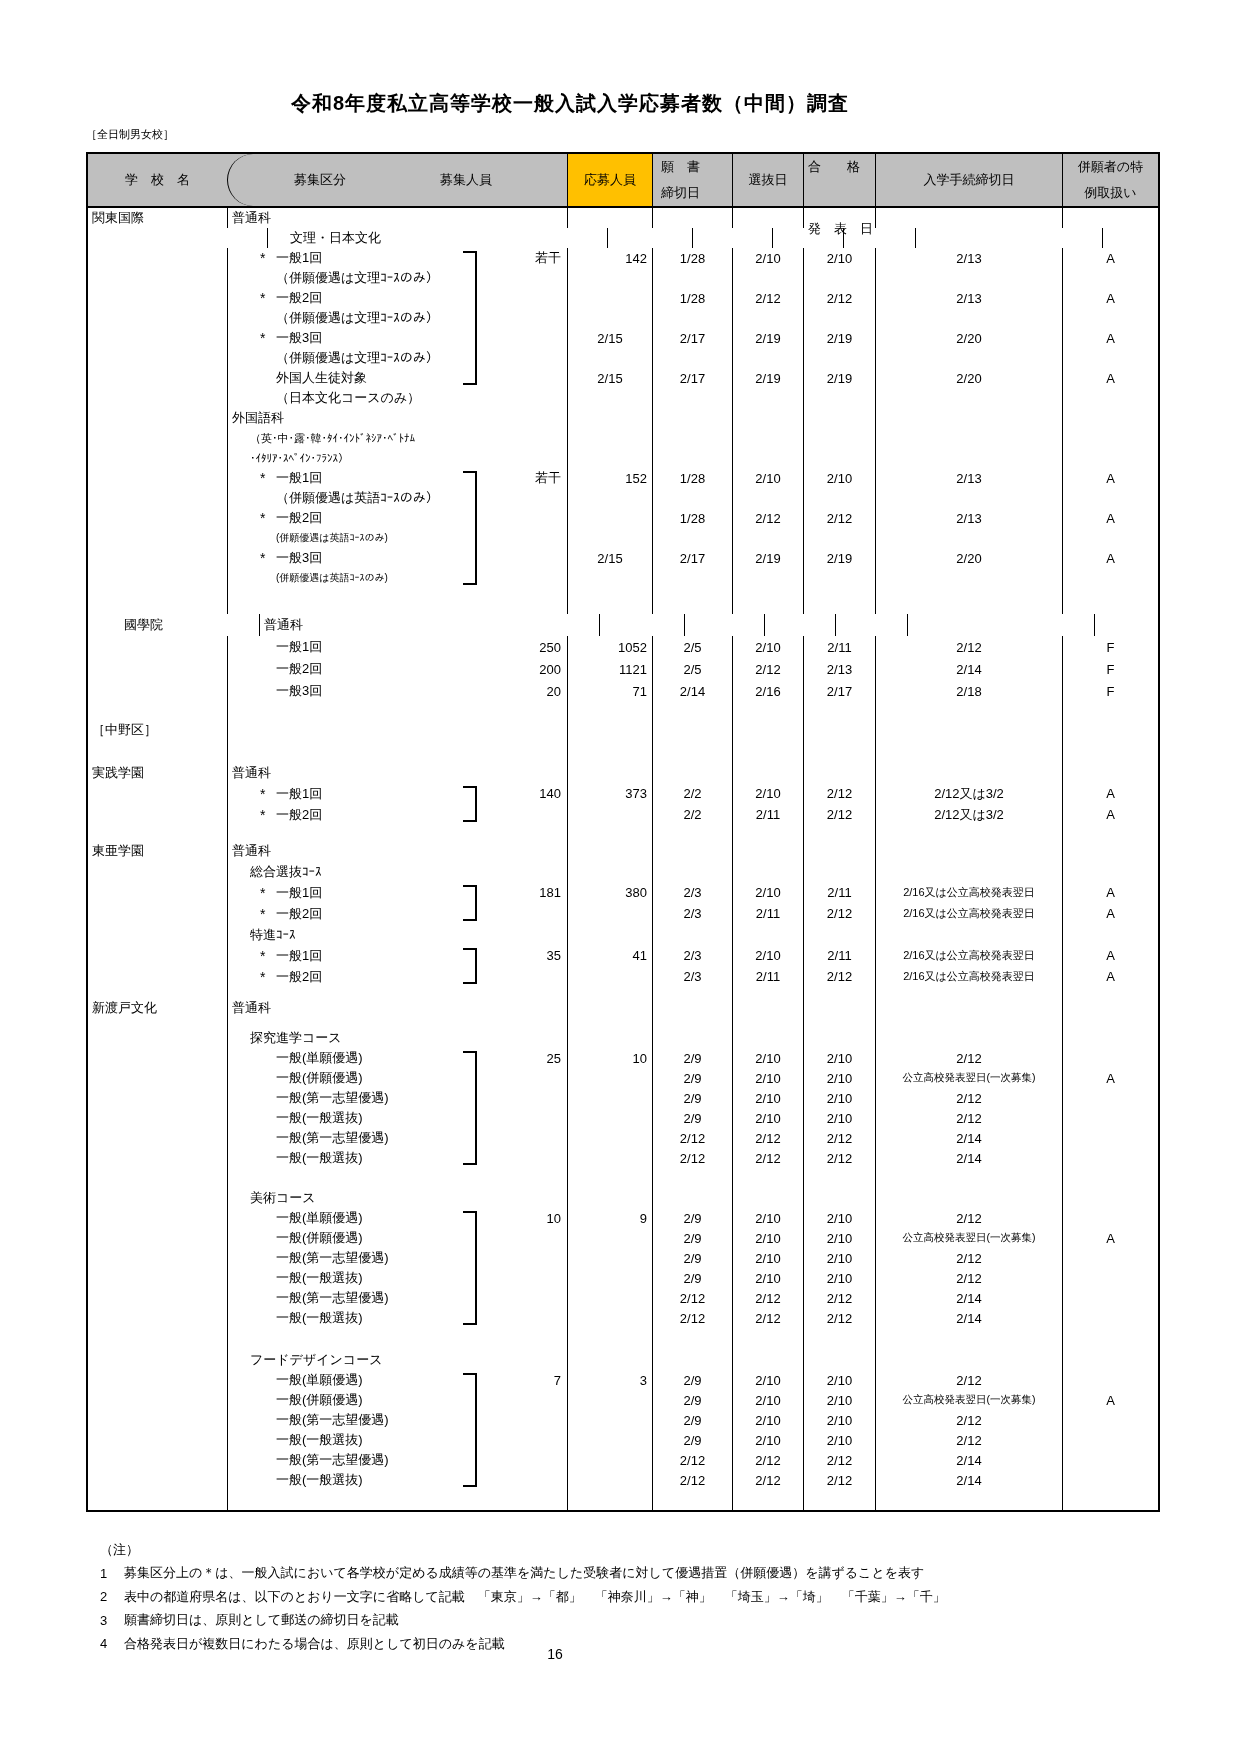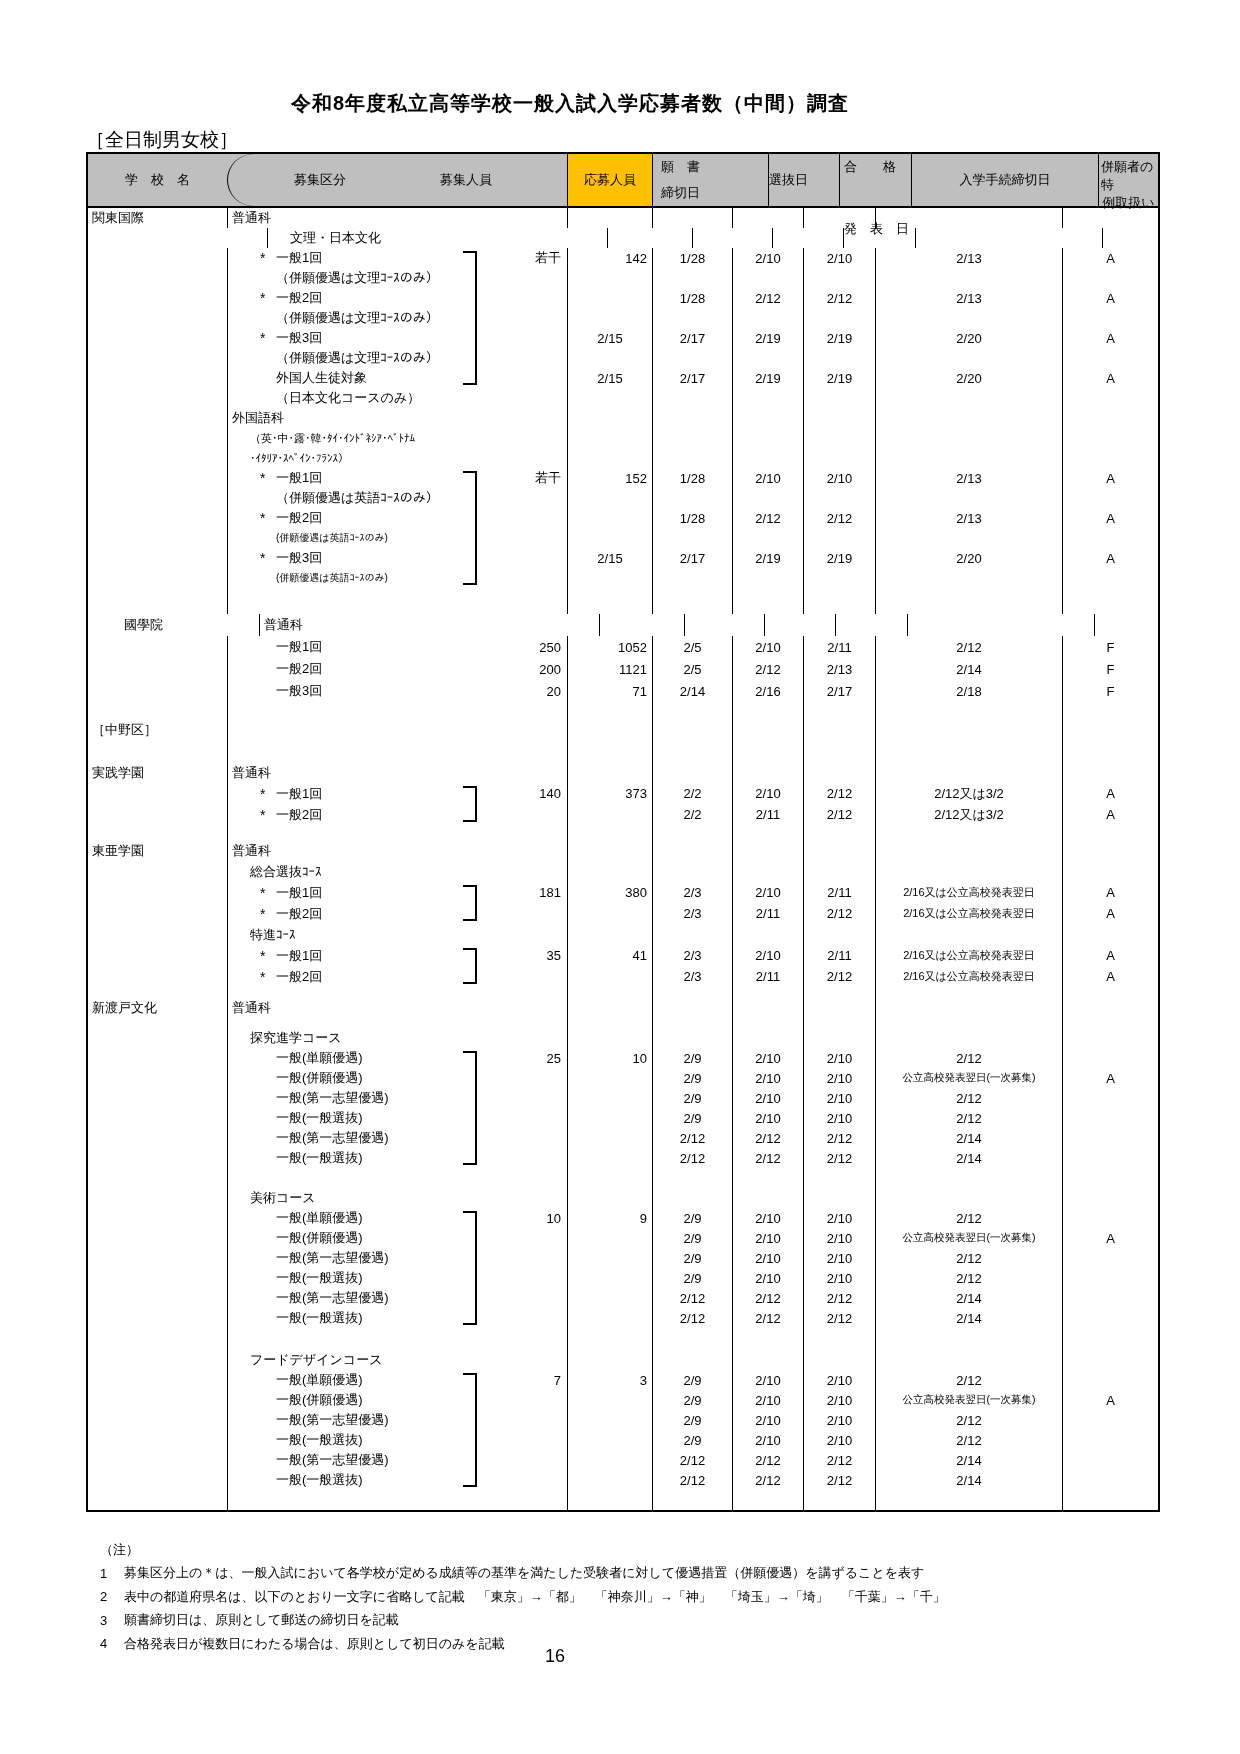--- a/index.html
+++ b/index.html
@@ -1,36 +1,36 @@
 <!DOCTYPE html>
 <html><head>
 <meta charset="utf-8">
 <style>
   html,body{margin:0;padding:0;background:#e8e8e8;}
   .page{position:relative;width:1240px;height:1754px;background:#ffffff;margin:0 auto;
         font-family:"Liberation Sans",sans-serif;color:#000;}
   .title{position:absolute;top:90px;left:50px;width:1040px;text-align:center;
          font-size:20px;font-weight:bold;letter-spacing:1px;}
-  .subtitle{position:absolute;top:127px;left:86px;font-size:19px;}
+  .subtitle{position:absolute;top:127px;left:86px;font-size:11px;}
 
   .tbl{position:absolute;top:152px;left:86px;width:1074px;border:2px solid #000;
        box-sizing:border-box;background:#fff;}
   .tbl *{box-sizing:border-box;}
 
   
   .thead{display:flex;height:54px;background:#BFBFBF;border-bottom:2px solid #000;font-size:13px;}
   .hc{border-left:1.5px solid #000;}
   .hc:first-child{border-left:none;}
   .h1{width:139px;display:flex;align-items:center;justify-content:center;}
   .h2{width:340px;position:relative;border-radius:26px;}
   .h2 .hrec{position:absolute;left:66px;top:50%;transform:translateY(-50%);}
   .h2 .hquo{position:absolute;left:212px;top:50%;transform:translateY(-50%);}
   .h3{width:85px;background:#FFC000;display:flex;align-items:center;justify-content:center;}
   .h4{width:80px;display:flex;flex-direction:column;justify-content:space-between;padding:4px 2px 4px 8px;}
-  .h5{width:71px;display:flex;align-items:center;margin-left:36px;}
+  .h5{width:71px;display:flex;align-items:center;justify-content:center;}
   .h6{width:72px;display:flex;flex-direction:column;justify-content:flex-start;padding:4px 2px 4px 4px;gap:44px;}
   .h7{width:187px;display:flex;align-items:center;justify-content:center;}
   .h8{flex:1;display:flex;flex-direction:column;justify-content:space-between;padding:4px 2px;align-items:center;}
 
   
   .row{display:flex;}
   .c{border-left:1.5px solid #000;display:flex;align-items:center;font-size:13px;overflow:visible;white-space:nowrap;}
   .c1{width:139px;border-left:none;padding-left:4px;}
   .c2{width:340px;position:relative;}
   .c2 .lab{display:inline-flex;align-items:center;}
@@ -54,21 +54,21 @@
 
   
   .bseg{position:absolute;left:235px;top:0;bottom:0;width:14px;border-right:2px solid #000;pointer-events:none;}
   .b-s{top:3px;border-top:2px solid #000;}
   .b-e{bottom:3px;border-bottom:2px solid #000;}
 
   
   .notes{position:absolute;left:100px;top:1538px;font-size:13px;}
   .note-line{height:23.5px;display:flex;align-items:center;}
   .note-num{display:inline-block;width:24px;}
-  .pagenum{position:absolute;top:1646px;left:0;width:1110px;text-align:center;font-size:18px;}
+  .pagenum{position:absolute;top:1646px;left:0;width:1110px;text-align:center;font-size:14px;}
 </style>
 </head>
 <body>
 
 <div class="page">
 
   <div class="title">令和8年度私立高等学校一般入試入学応募者数（中間）調査</div>
   <div class="subtitle">［全日制男女校］</div>
 
   <div class="tbl">

